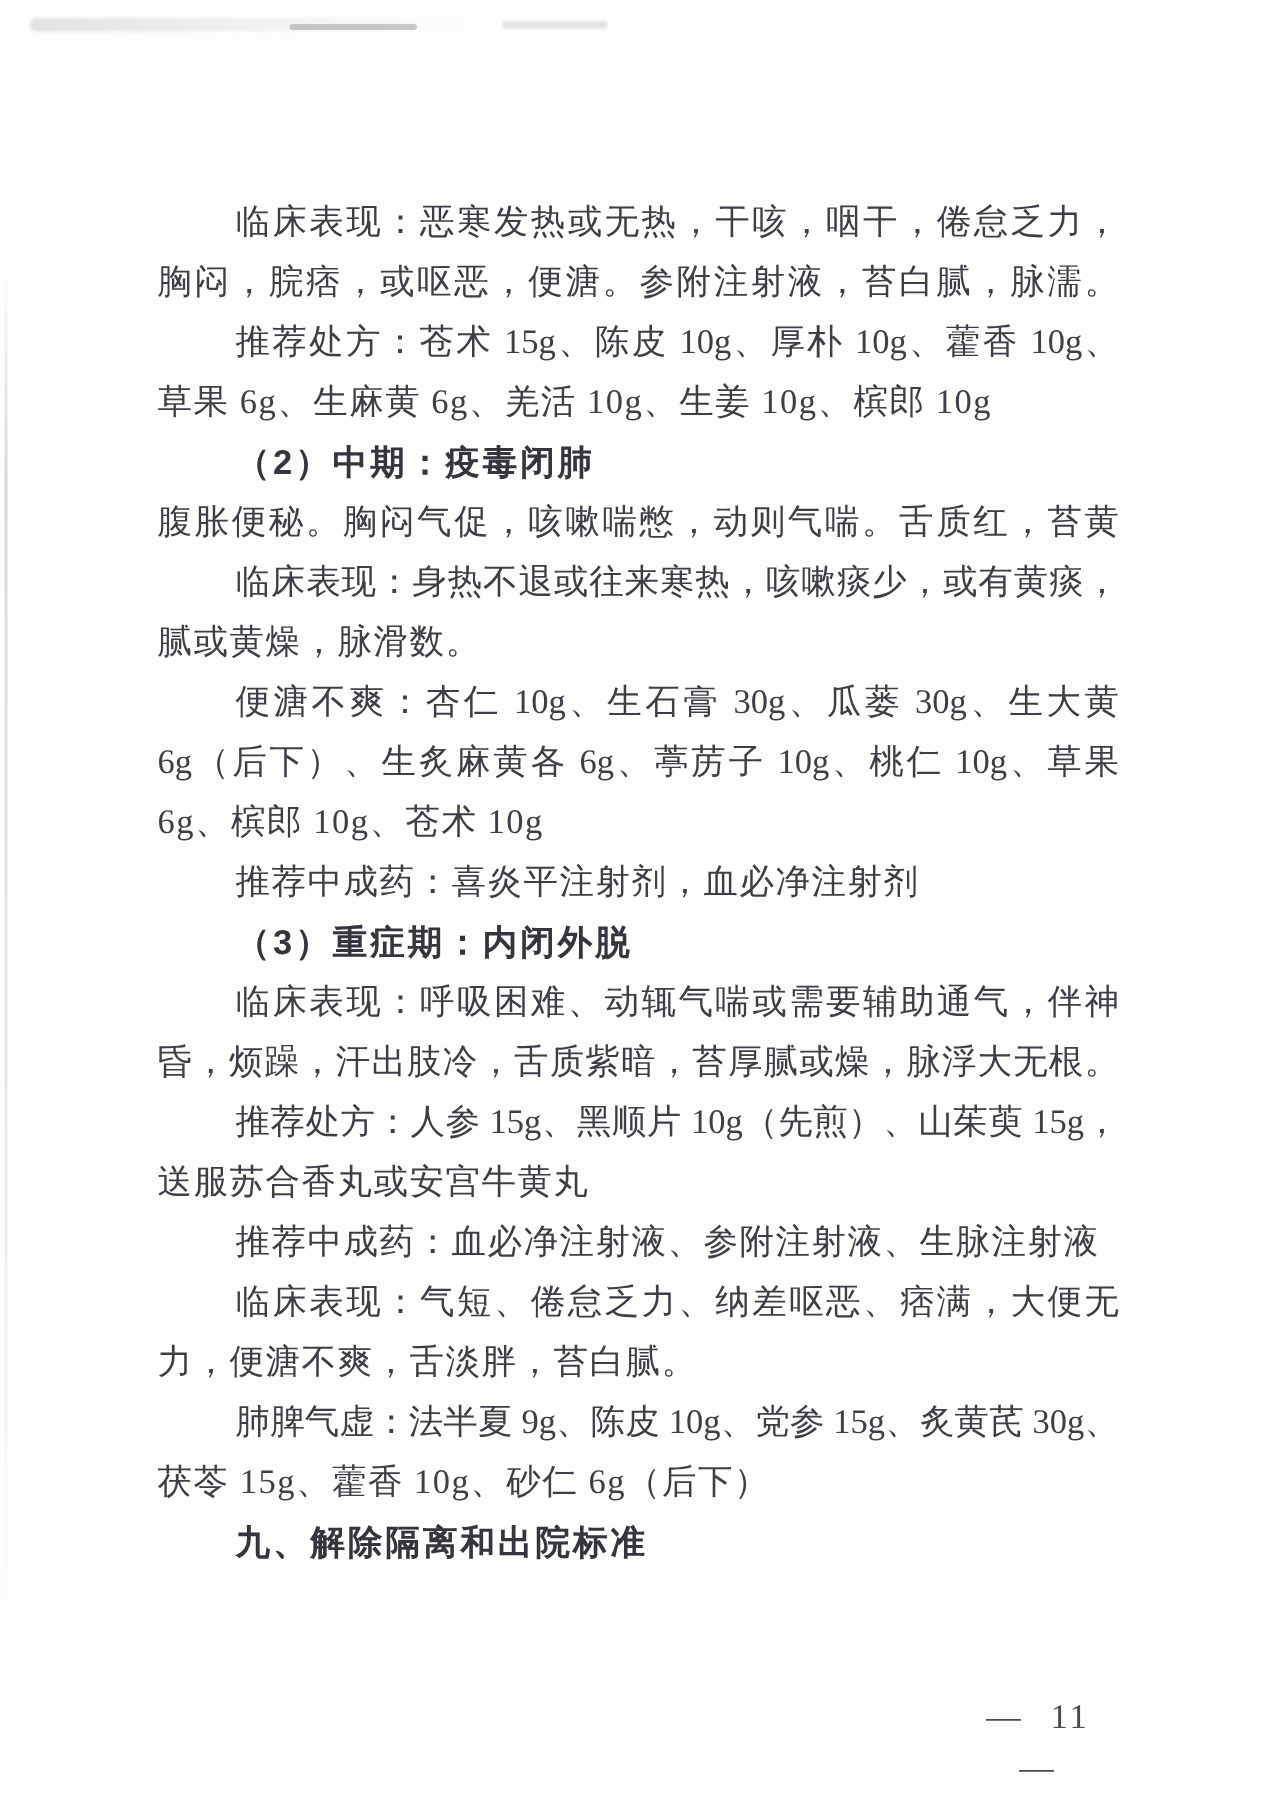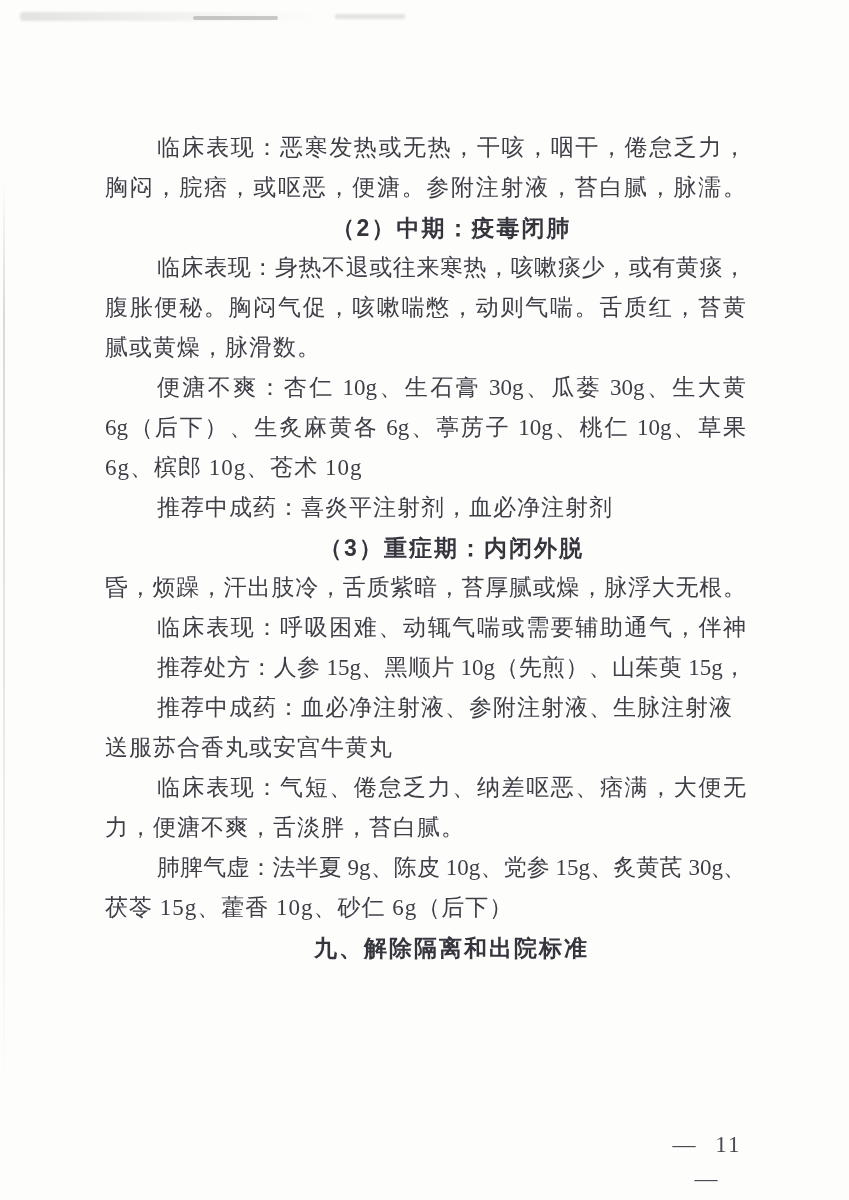--- a/index.html
+++ b/index.html
@@ -69,25 +69,24 @@
     letter-spacing: 0;
   }
   .line.indent {
     padding-left: 52px;
   }
   .line.heading {
     font-family: "Liberation Sans", "DejaVu Sans", sans-serif;
     font-weight: 700;
     color: #35353d;
     letter-spacing: 2px;
-    text-align: center;
   }
   .page-footer {
     position: absolute;
-    left: 652px;
+    left: 637px;
     top: 1128px;
     width: 110px;
     font-size: 23px;
     line-height: 34px;
     color: #4a4a52;
     text-align: center;
     letter-spacing: 2px;
     word-spacing: 10px;
     font-family: "Liberation Serif", "DejaVu Serif", serif;
   }
@@ -98,34 +97,36 @@
 <div class="page">
 
   <div class="artifact-top-smudge"></div>
   <div class="artifact-top-line"></div>
   <div class="artifact-top-specks"></div>
   <div class="artifact-left-edge"></div>
 
   <div class="text-block">
     <p class="line indent wrapfill">临床表现：恶寒发热或无热，干咳，咽干，倦怠乏力，</p>
     <p class="line wrapfill">胸闷，脘痞，或呕恶，便溏。参附注射液，苔白腻，脉濡。</p>
+    <p class="line indent wrapfill">推荐处方：苍术 15g、陈皮 10g、厚朴 10g、藿香 10g、</p>
+    <p class="line">草果 6g、生麻黄 6g、羌活 10g、生姜 10g、槟郎 10g</p>
     <p class="line indent heading">（2）中期：疫毒闭肺</p>
+    <p class="line wrapfill">腹胀便秘。胸闷气促，咳嗽喘憋，动则气喘。舌质红，苔黄</p>
     <p class="line indent wrapfill">临床表现：身热不退或往来寒热，咳嗽痰少，或有黄痰，</p>
-    <p class="line wrapfill">腹胀便秘。胸闷气促，咳嗽喘憋，动则气喘。舌质红，苔黄</p>
     <p class="line">腻或黄燥，脉滑数。</p>
     <p class="line indent wrapfill">便溏不爽：杏仁 10g、生石膏 30g、瓜蒌 30g、生大黄</p>
     <p class="line wrapfill">6g（后下）、生炙麻黄各 6g、葶苈子 10g、桃仁 10g、草果</p>
     <p class="line">6g、槟郎 10g、苍术 10g</p>
     <p class="line indent">推荐中成药：喜炎平注射剂，血必净注射剂</p>
     <p class="line indent heading">（3）重症期：内闭外脱</p>
+    <p class="line indent wrapfill">临床表现：呼吸困难、动辄气喘或需要辅助通气，伴神</p>
     <p class="line wrapfill">昏，烦躁，汗出肢冷，舌质紫暗，苔厚腻或燥，脉浮大无根。</p>
-    <p class="line indent wrapfill">临床表现：呼吸困难、动辄气喘或需要辅助通气，伴神</p>
     <p class="line indent wrapfill">推荐处方：人参 15g、黑顺片 10g（先煎）、山茱萸 15g，</p>
+    <p class="line">送服苏合香丸或安宫牛黄丸</p>
     <p class="line indent">推荐中成药：血必净注射液、参附注射液、生脉注射液</p>
-    <p class="line">送服苏合香丸或安宫牛黄丸</p>
     <p class="line indent wrapfill">临床表现：气短、倦怠乏力、纳差呕恶、痞满，大便无</p>
     <p class="line">力，便溏不爽，舌淡胖，苔白腻。</p>
     <p class="line indent wrapfill">肺脾气虚：法半夏 9g、陈皮 10g、党参 15g、炙黄芪 30g、</p>
     <p class="line">茯苓 15g、藿香 10g、砂仁 6g（后下）</p>
     <p class="line indent heading">九、解除隔离和出院标准</p>
   </div>
 
   <div class="page-footer">— 11 —</div>
 
 </div>

